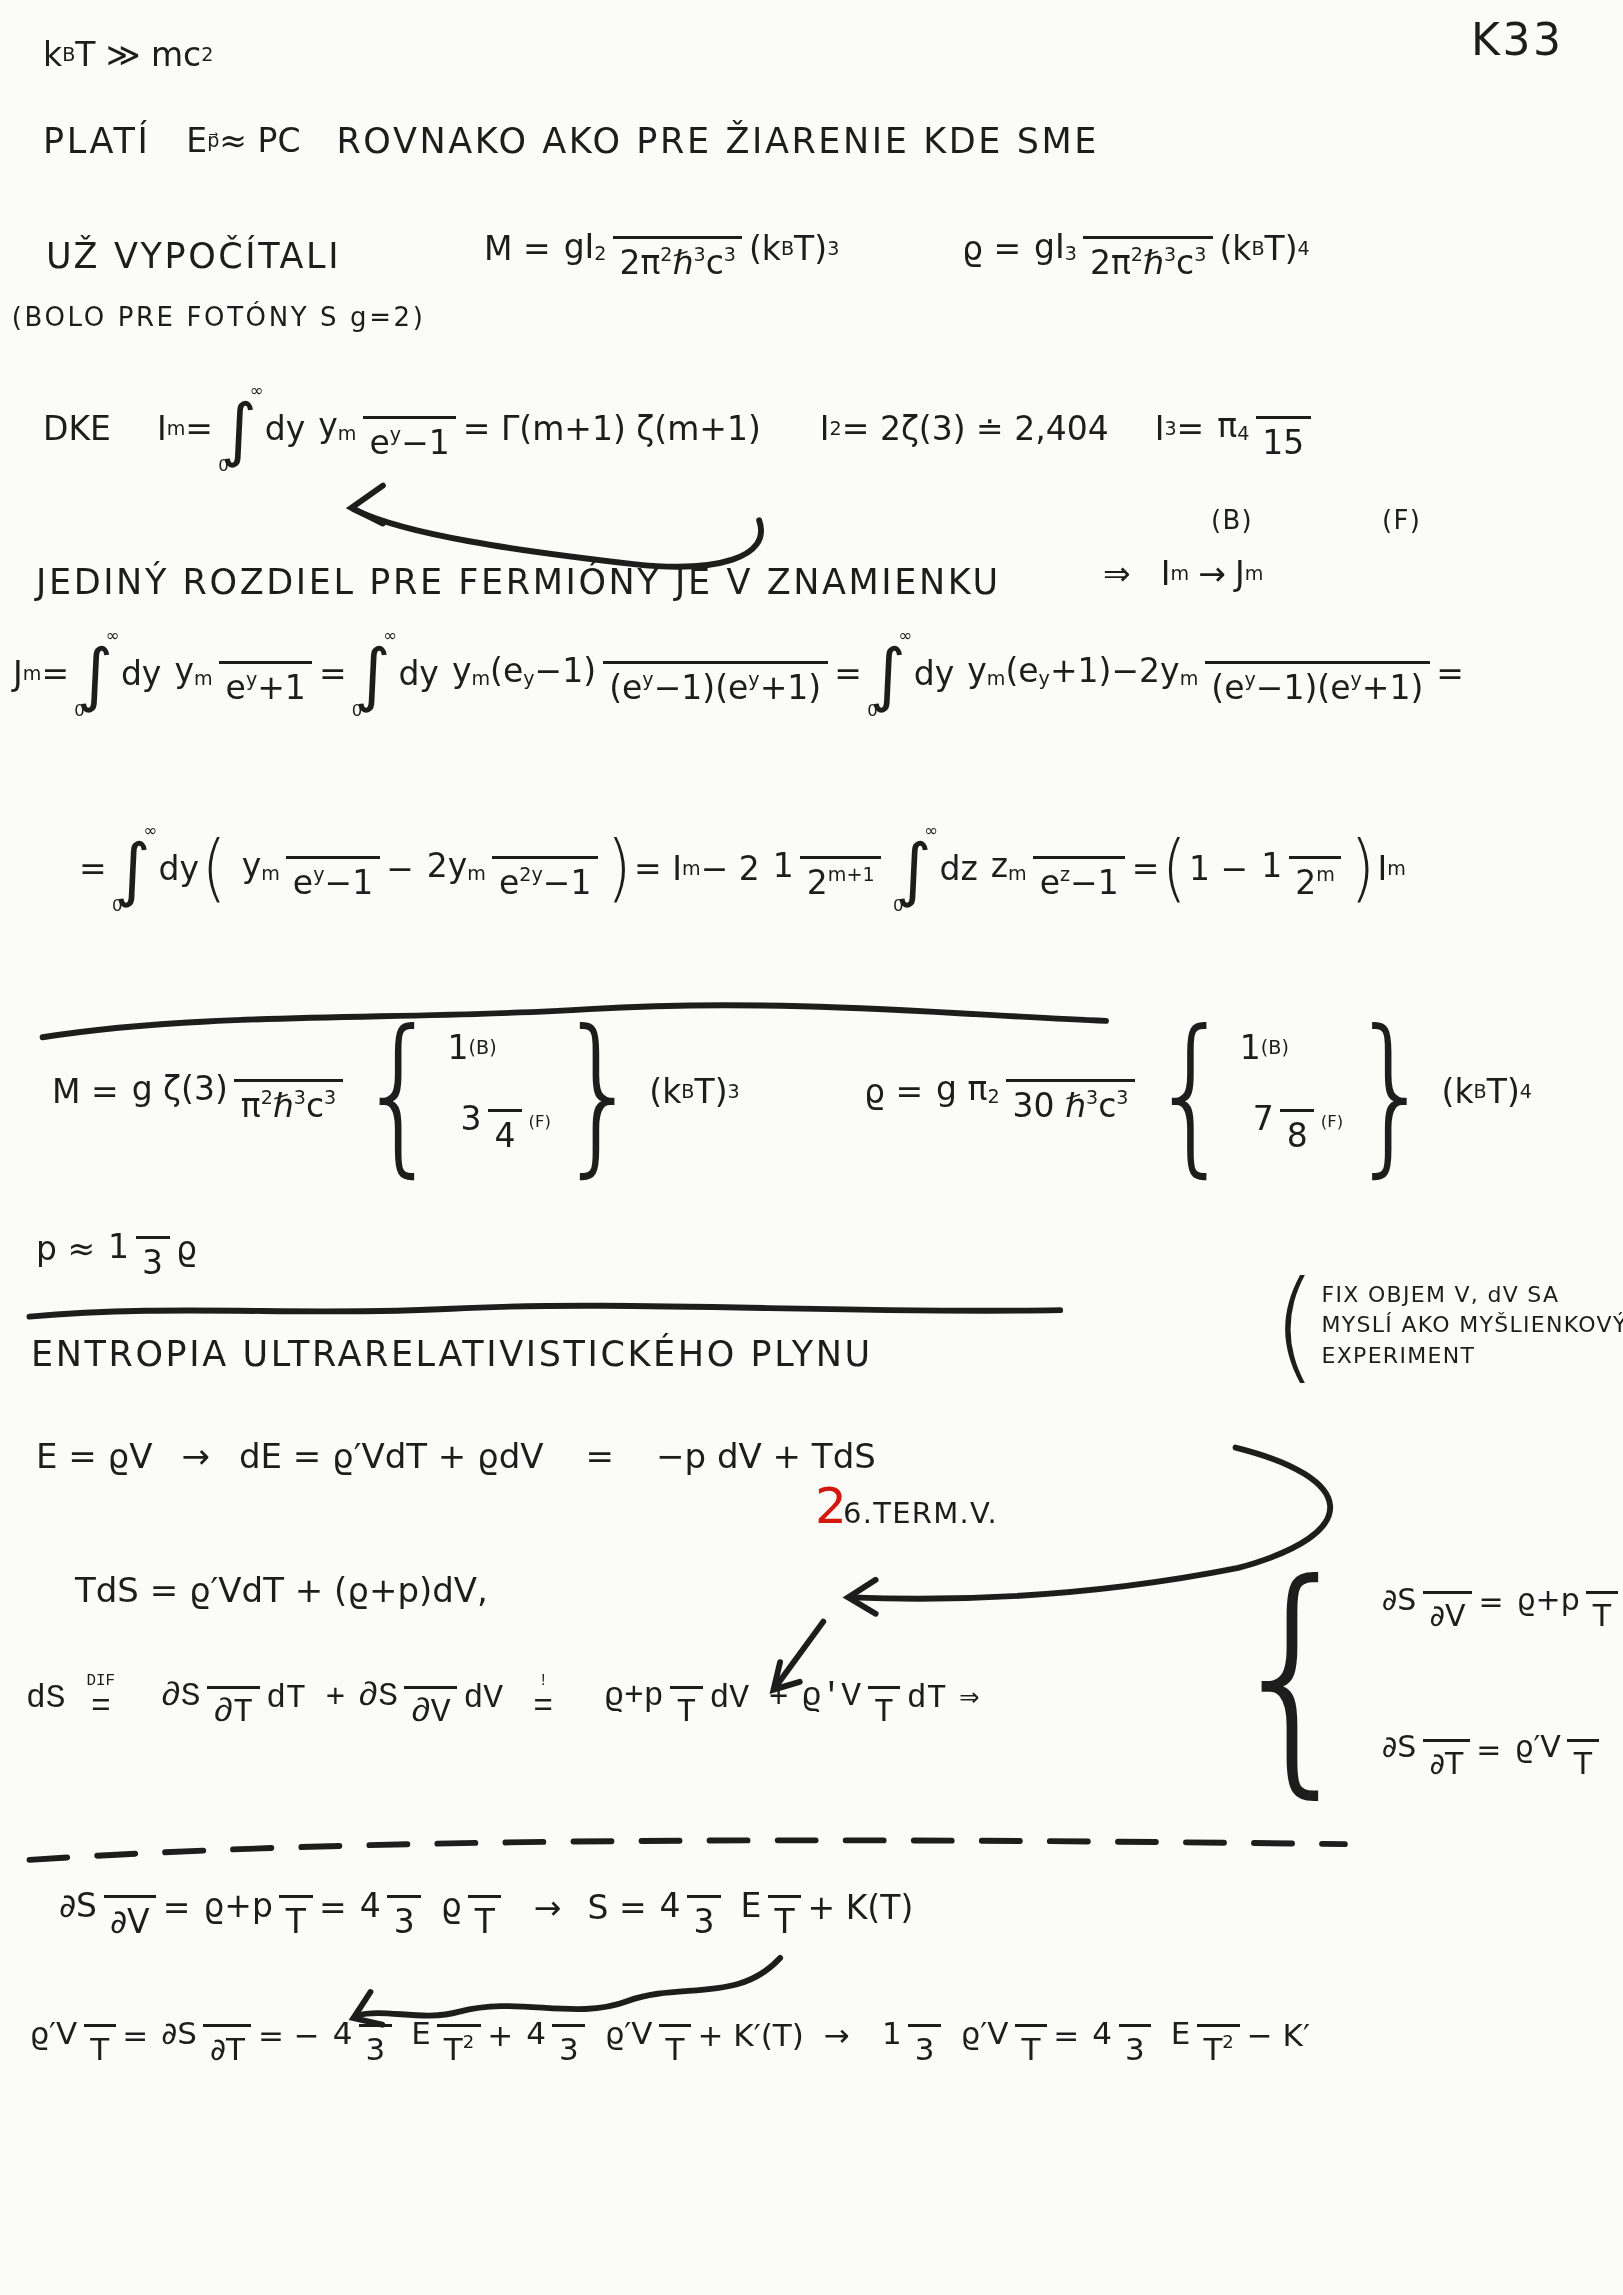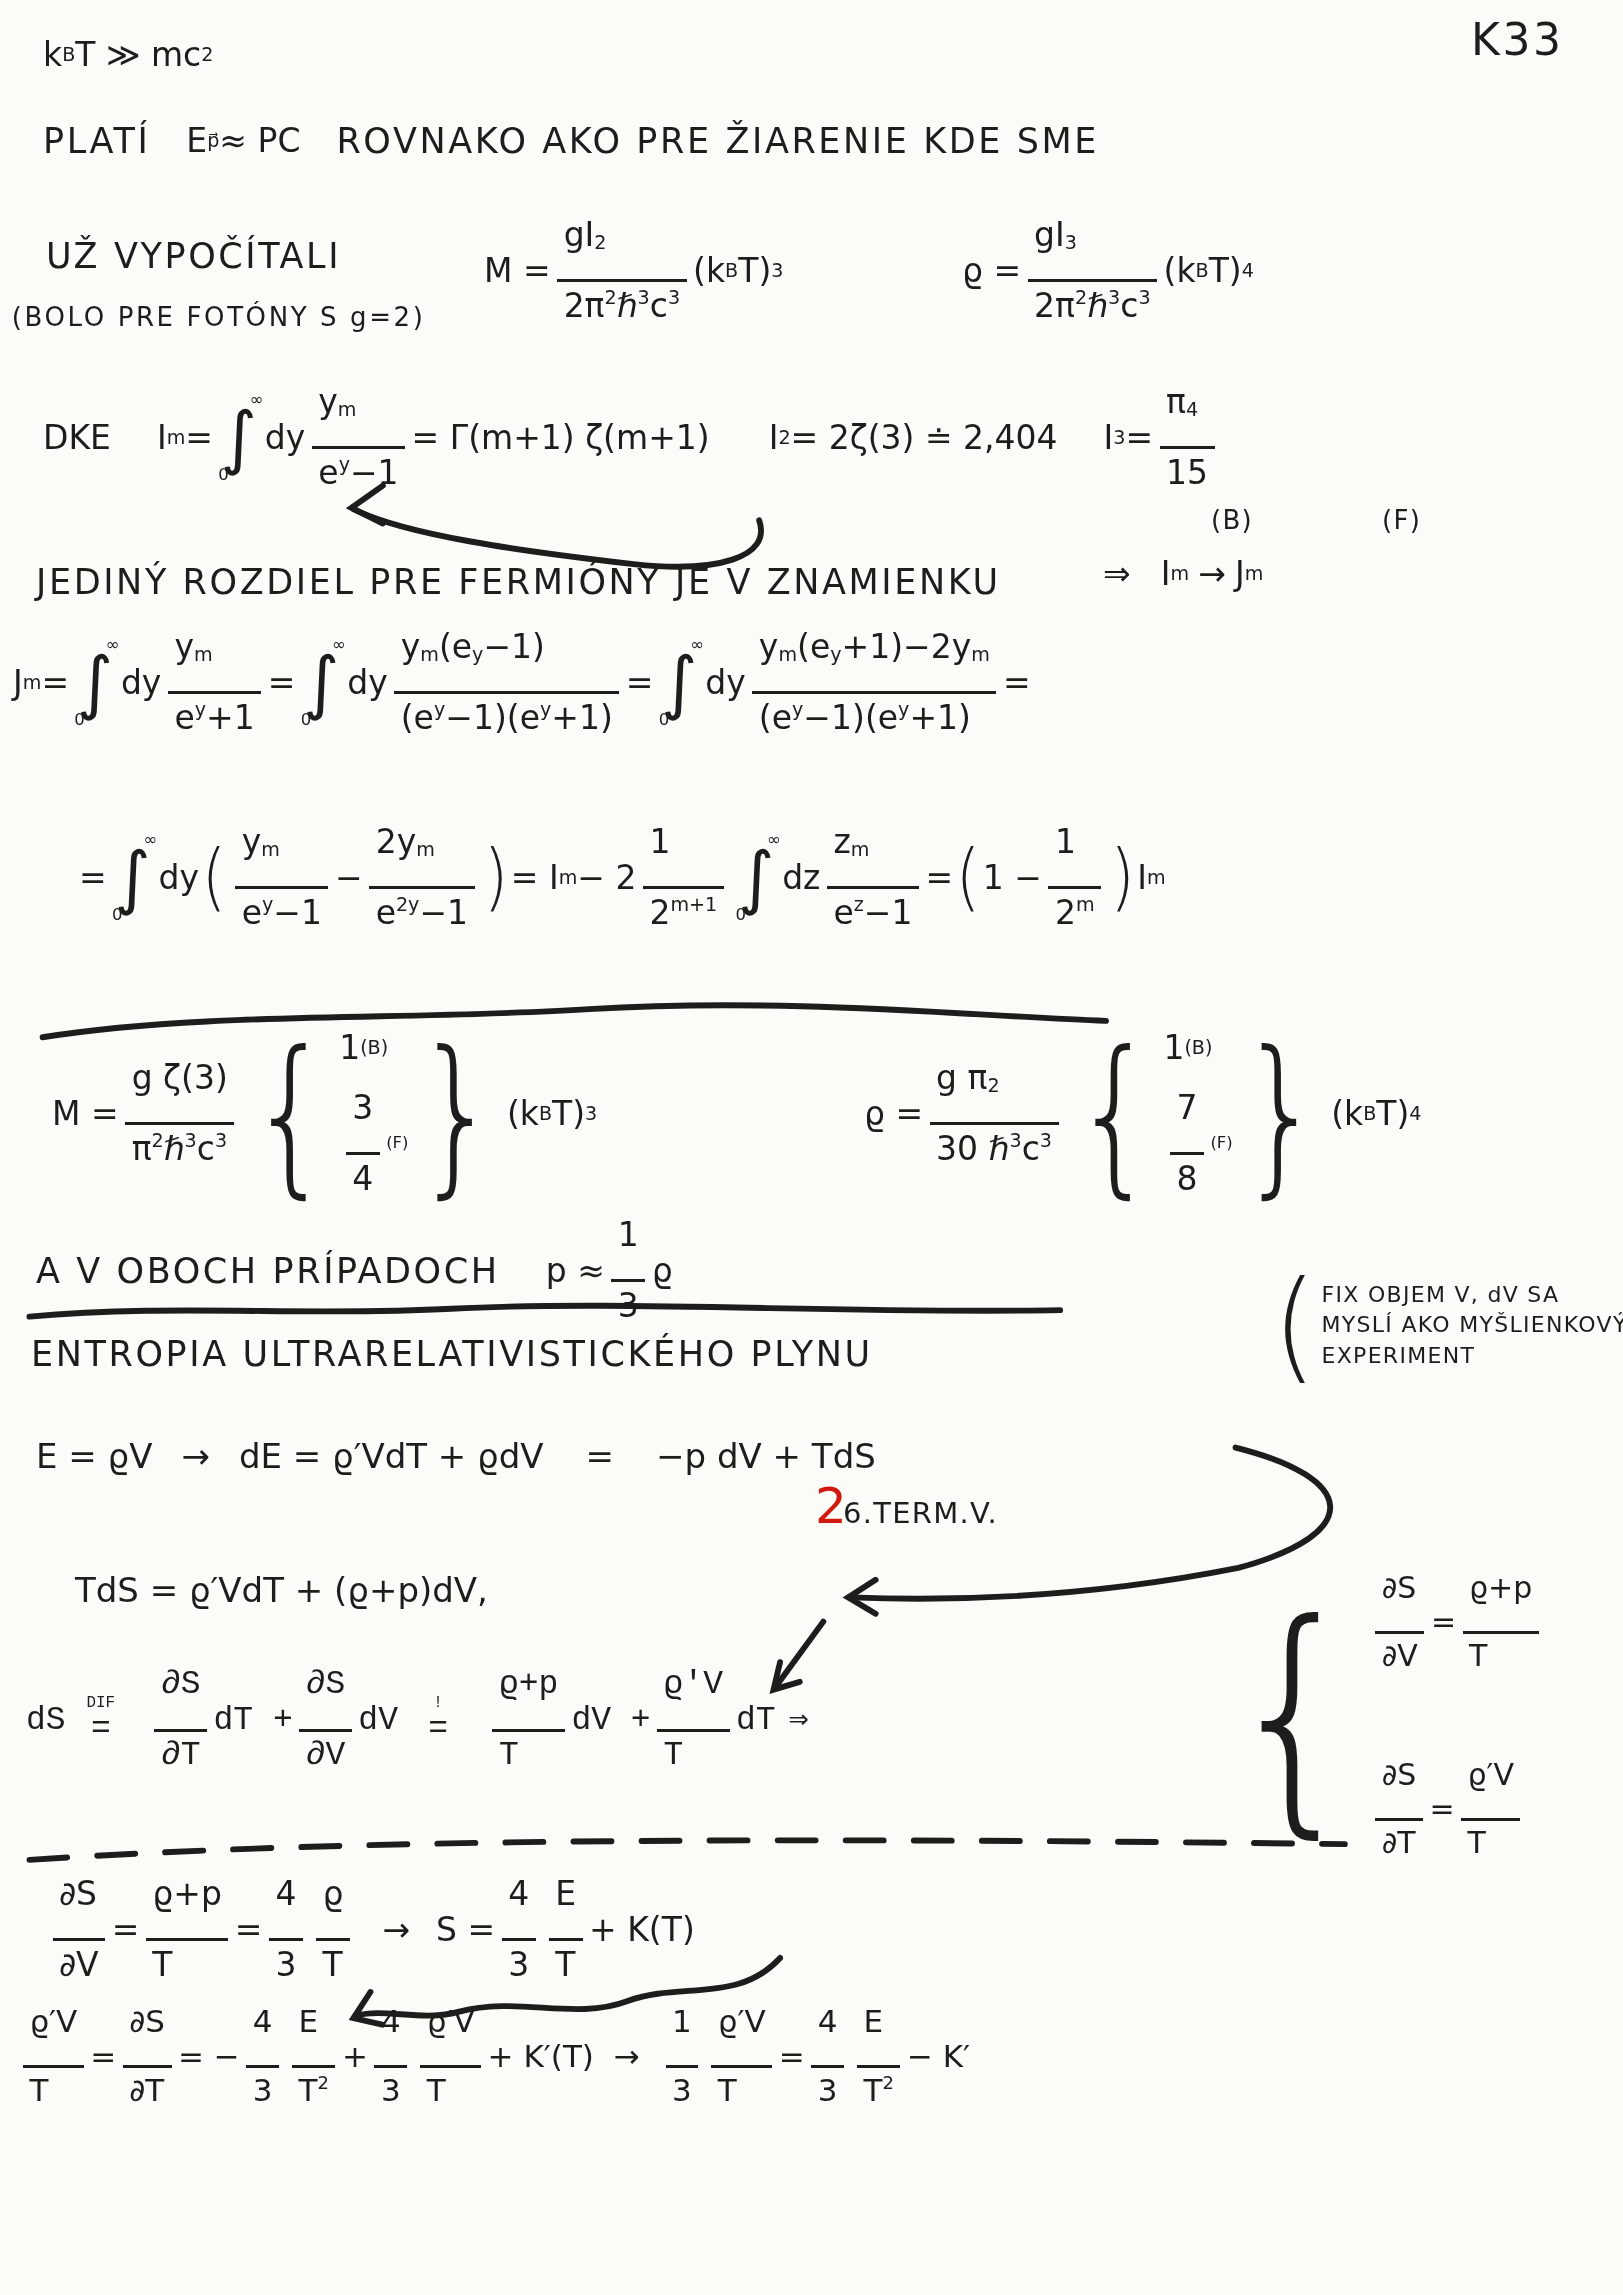--- a/index.html
+++ b/index.html
@@ -9,21 +9,21 @@
     background:var(--paper);color:var(--ink);
     font-family:"DejaVu Sans",sans-serif;
   }
   .abs{position:absolute;white-space:nowrap;}
   .tl{font-size:35px;letter-spacing:2.6px;}
   .row{display:flex;align-items:center;}
   .mline{display:flex;align-items:center;font-size:33px;line-height:1.15;}
   .mline sup{font-size:0.58em;}
   .mline sub{font-size:0.58em;}
   .small{font-size:0.5em;}
-  .frac{display:inline-flex;flex-direction:column;margin:0 6.5px;}
+  .frac{display:inline-flex;flex-direction:row;align-items:center;margin:0 6.5px;}
   .frac .num{padding:0 6.5px 5.2px;display:inline-flex;align-items:flex-end;}
   .frac .den{padding:5.2px 6.5px 0;border-top:3.3px solid var(--ink);display:inline-flex;align-items:flex-start;margin-top:20px;}
   .integral{display:inline-flex;flex-direction:column;align-items:center;margin:0 7.9px;line-height:1;}
   .integral .glyph{font-size:2.1em;line-height:0.85;}
   .integral .top{font-size:0.5em;align-self:flex-end;margin-right:-6.5px;}
   .integral .bot{font-size:0.5em;align-self:flex-start;margin-left:-2.6px;}
   .big{font-size:1.9em;font-weight:300;transform:scaleY(1.15);margin:0 2.6px;}
   .cases{display:inline-flex;align-items:center;margin:0 7.9px;}
   .cases .brace{font-size:4em;font-weight:300;transform:scaleY(1.3);line-height:0.9;}
   .cases .rows{display:inline-flex;flex-direction:column;gap:22px;margin:0 6.5px;align-items:flex-start;}
@@ -400,21 +400,20 @@
         </span>
         <span class="brace">}</span>
       </span>
       <span>(k</span>
       <sub>B</sub>
       <span>T)</span>
       <sup>4</sup>
     </div>
 
   <div class="abs row" style="left:36px;top:1216px;gap:46px;">
-    <span class="tl">A V OBOCH PRÍPADOCH</span>
     <span class="mline">
         <span>p ≈ </span>
         <span class="frac">
           <span class="num">
             <span>1</span>
           </span>
           <span class="den">
             <span>3</span>
           </span>
         </span>

